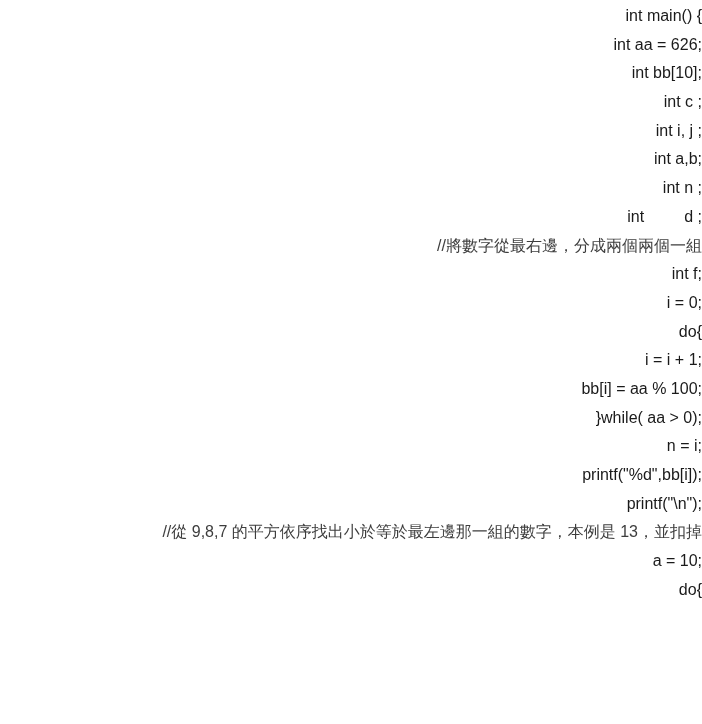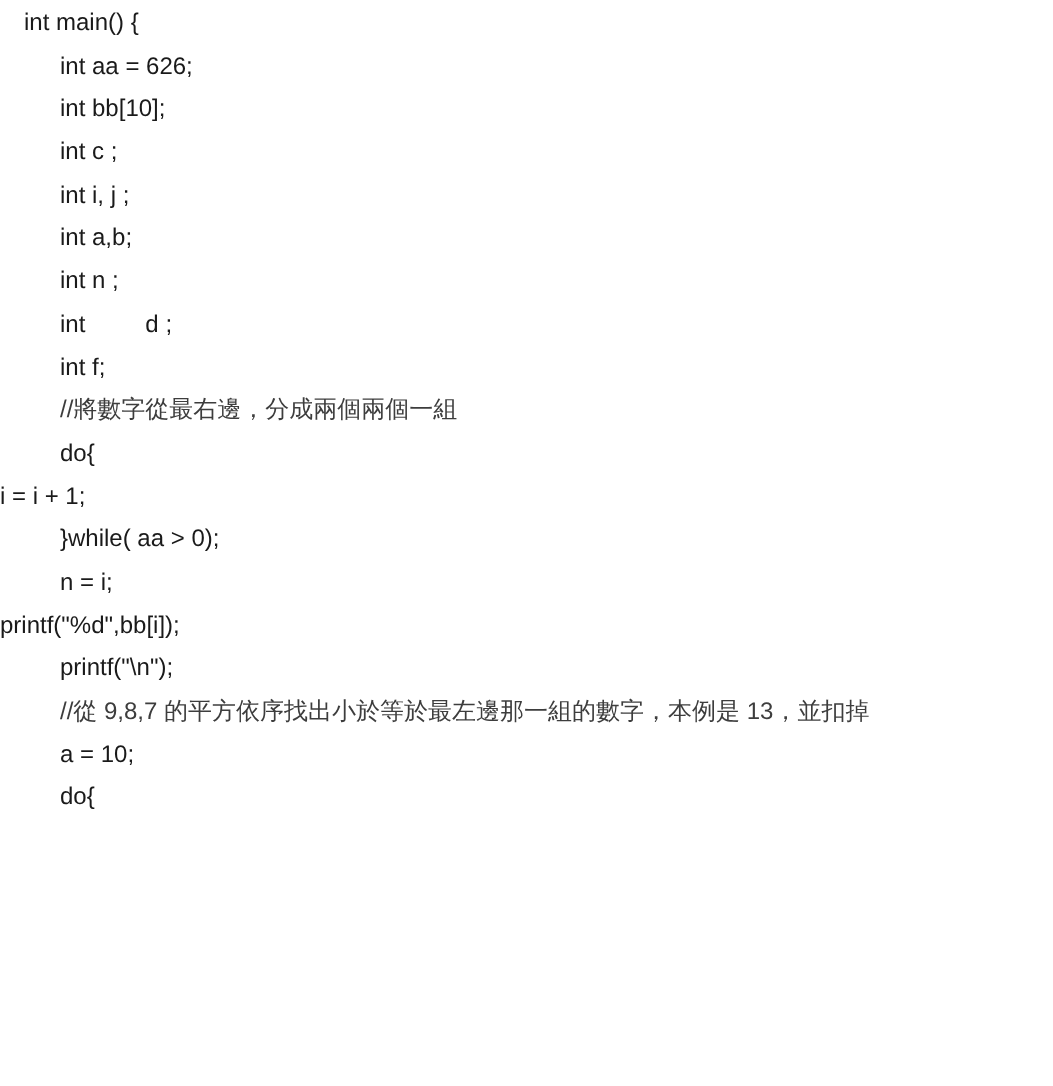--- a/index.html
+++ b/index.html
@@ -11,20 +11,21 @@
     width: 702px;
     height: 724px;
     overflow: hidden;
   }
   .page {
     width: 702px;
     height: 724px;
     background: #ffffff;
     box-sizing: border-box;
     padding-top: 2px;
+    text-align: right;
   }
   .code-lines {
     font-family: "Liberation Sans", sans-serif;
     font-size: 16px;
   }
   .line {
     height: 28.7px;
     line-height: 28.7px;
     white-space: pre;
     color: #1a1a1a;
@@ -42,24 +43,26 @@
 <div class="page">
   <div class="code-lines">
       <div class="line indent-0">int main() {</div>
       <div class="line indent-1">int aa = 626;</div>
       <div class="line indent-1">int bb[10];</div>
       <div class="line indent-1">int c ;</div>
       <div class="line indent-1">int i, j ;</div>
       <div class="line indent-1">int a,b;</div>
       <div class="line indent-1">int n ;</div>
       <div class="line indent-1">int         d ;</div>
+      <div class="line indent-1 comment">//將數字從最右邊，分成兩個兩個一組</div>
       <div class="line indent-1">int f;</div>
-      <div class="line indent-1 comment">//將數字從最右邊，分成兩個兩個一組</div>
+      <div class="line indent-1">i = 0;</div>
       <div class="line indent-1">do{</div>
       <div class="line indent-2">i = i + 1;</div>
+      <div class="line indent-2">bb[i] = aa % 100;</div>
       <div class="line indent-1">}while( aa &gt; 0);</div>
       <div class="line indent-1">n = i;</div>
       <div class="line indent-2">printf("%d",bb[i]);</div>
       <div class="line indent-1">printf("\n");</div>
       <div class="line indent-1 comment">//從 9,8,7 的平方依序找出小於等於最左邊那一組的數字，本例是 13，並扣掉</div>
       <div class="line indent-1">a = 10;</div>
       <div class="line indent-1">do{</div>
     </div>
 </div>
 

